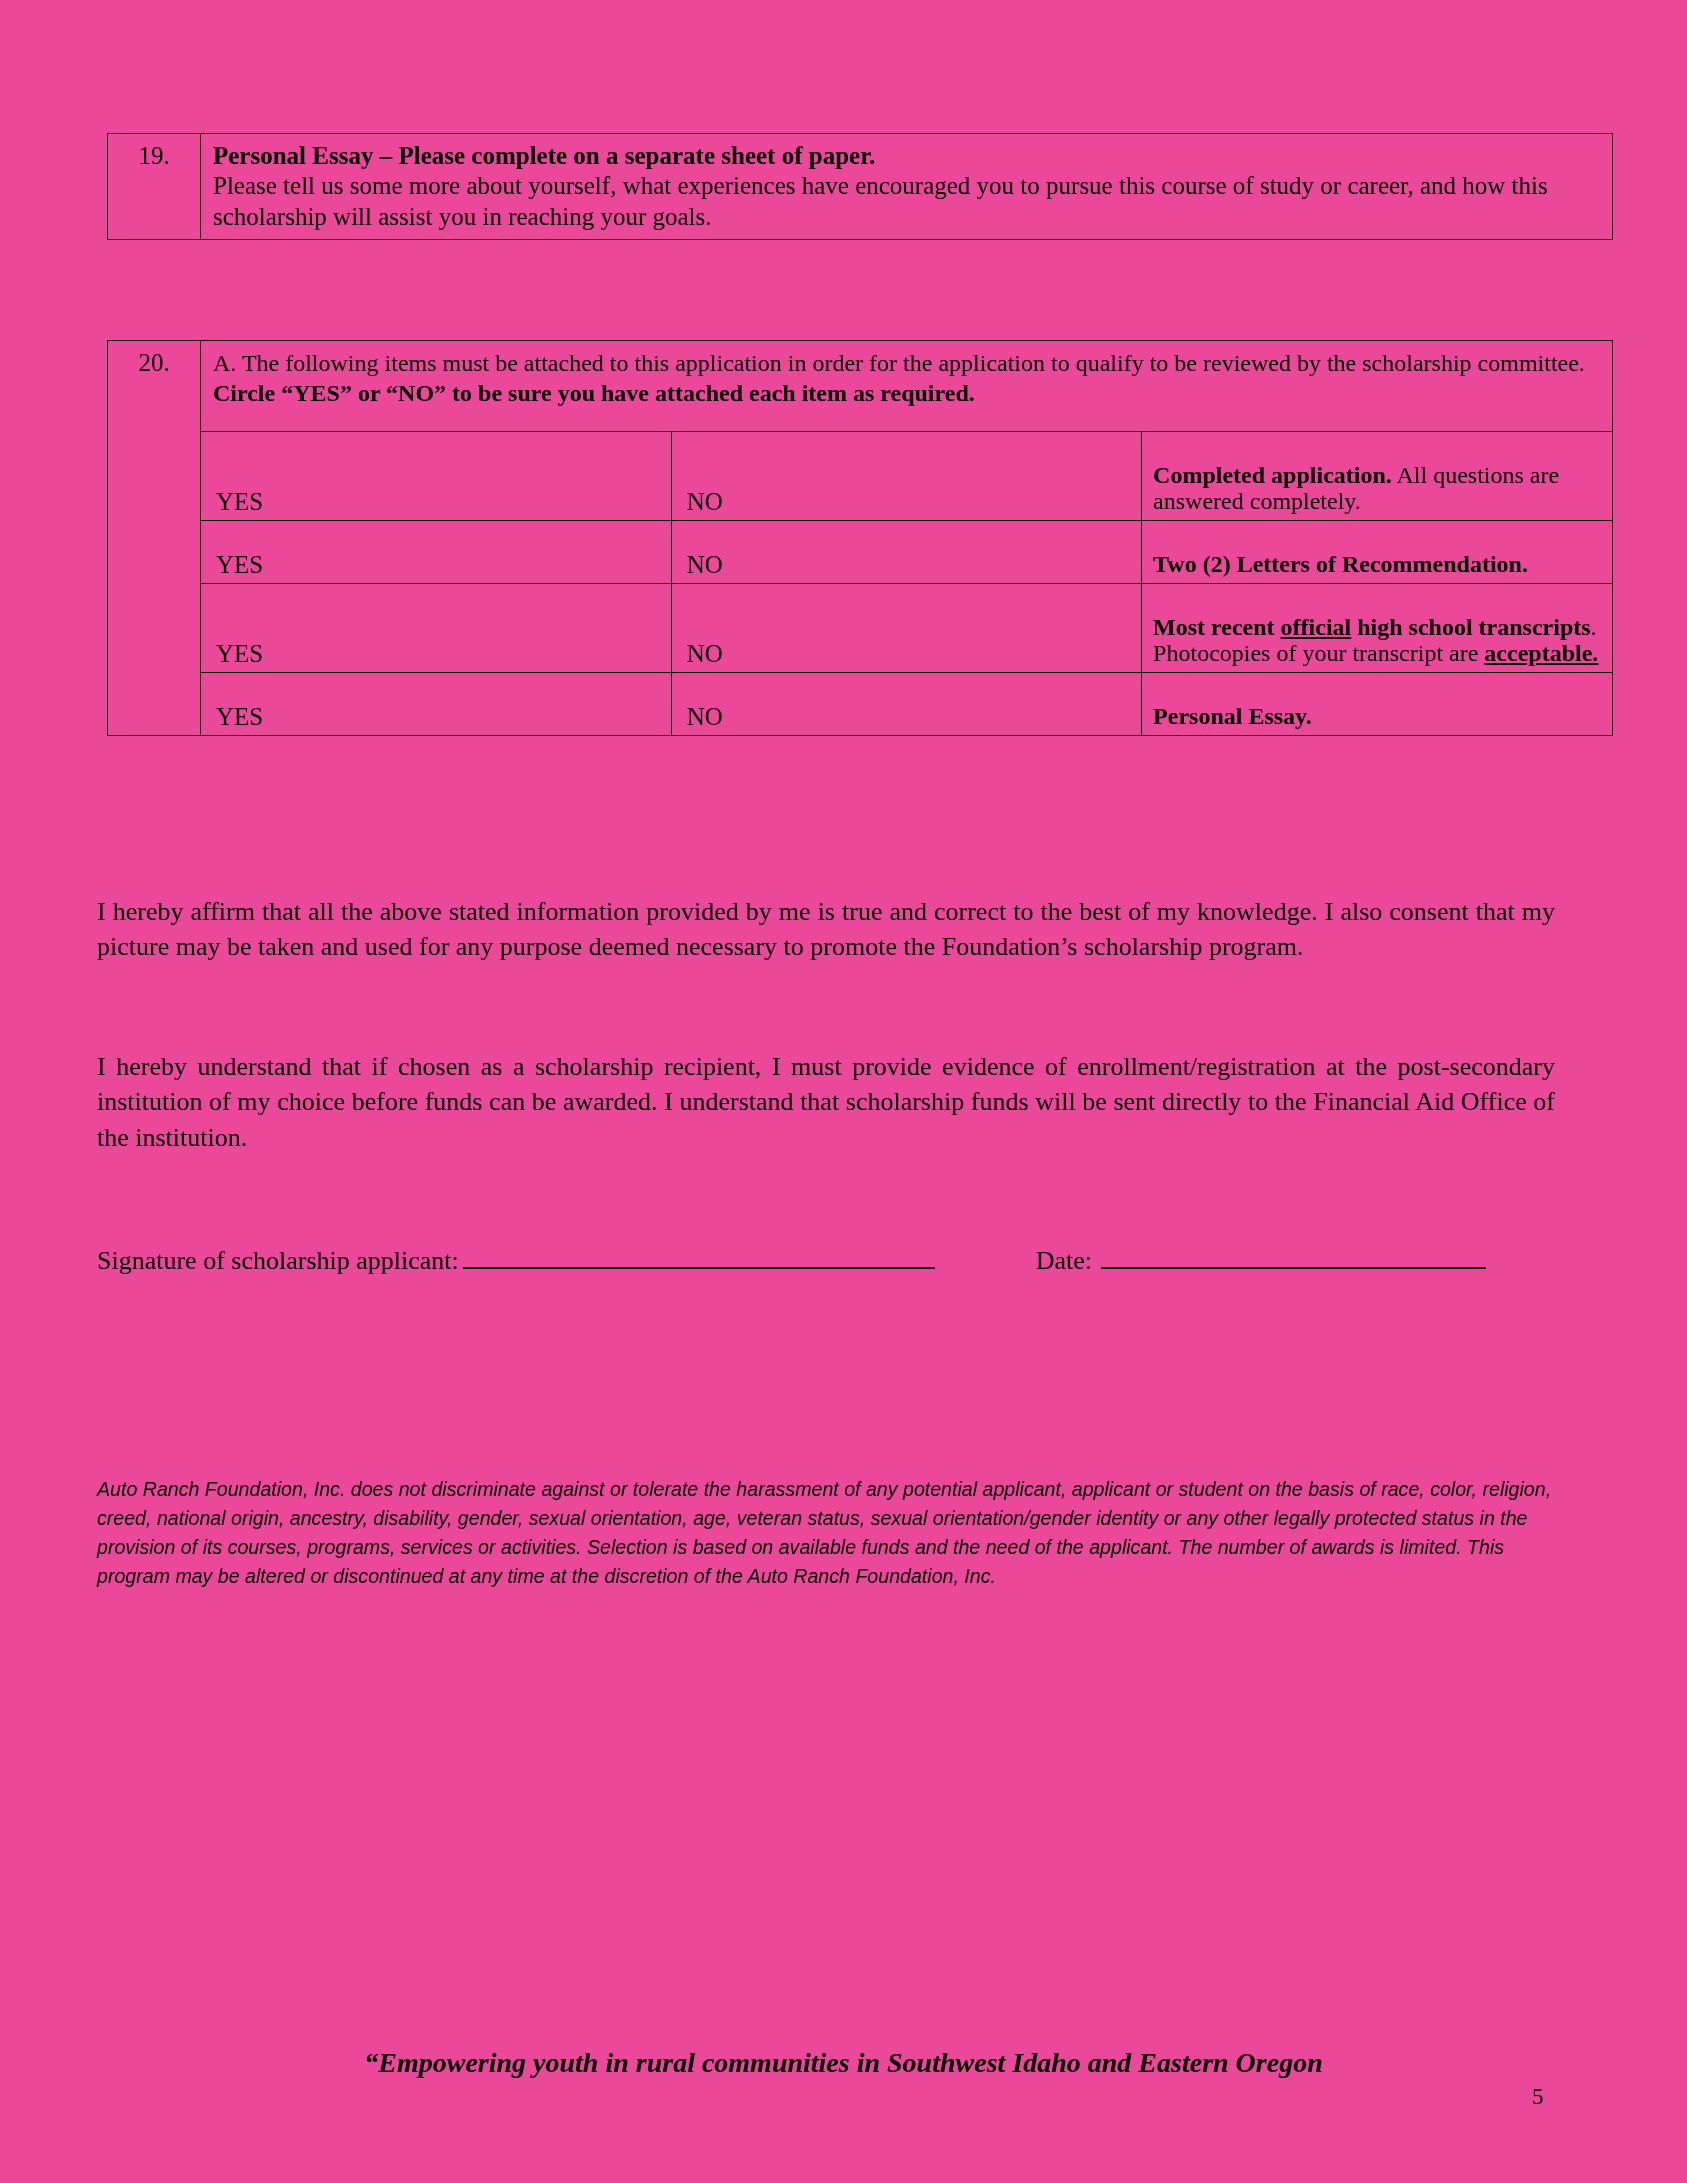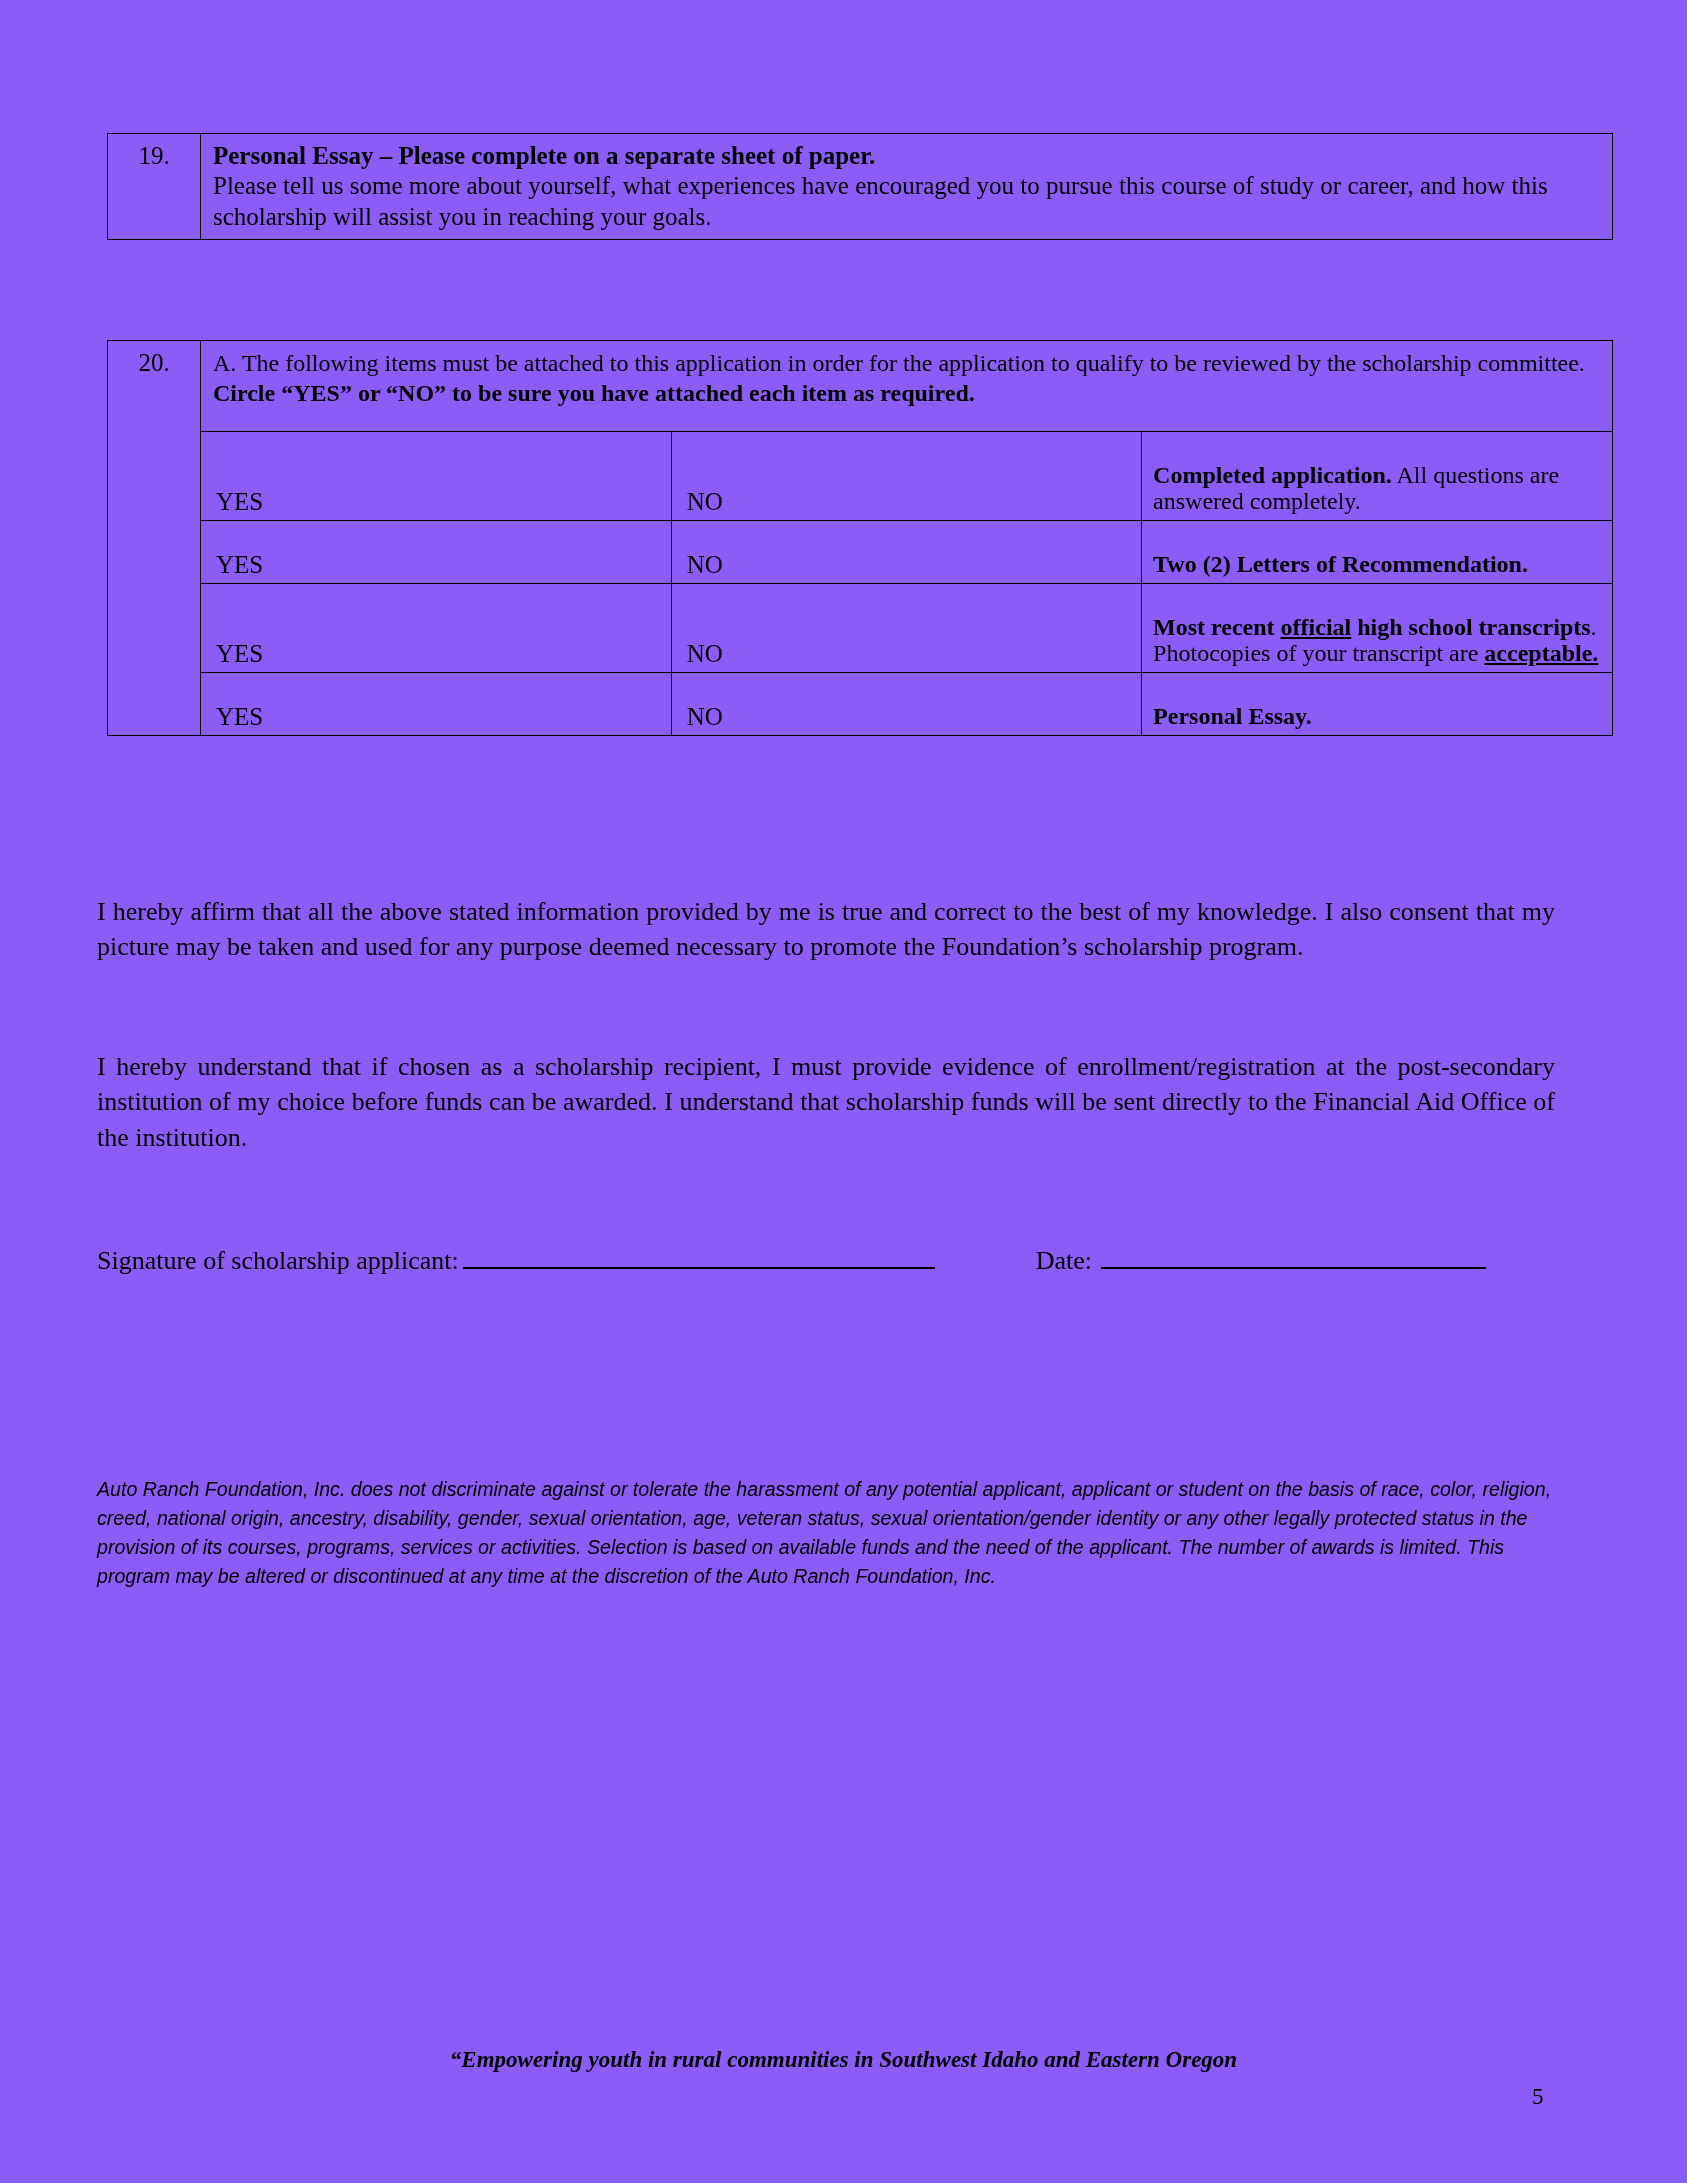--- a/index.html
+++ b/index.html
@@ -14,21 +14,21 @@
     font-family: "Liberation Serif", "DejaVu Serif", serif;
     color: #000000;
     overflow: hidden;
   }
 
   .page {
     position: absolute;
     left: 0; top: 0;
     width: 1687px;
     height: 2183px;
-    background: #8b5cf6;
+    background: #ec4899;
   }
 
   
   .form-table {
     position: absolute;
     border-collapse: collapse;
     table-layout: fixed;
   }
   .form-table td {
     border: 1.3px solid #000;
@@ -149,21 +149,21 @@
     text-align: left;
   }
 
   
   #footer-tagline {
     position: absolute;
     left: 0;
     top: 2045px;
     width: 1687px;
     text-align: center;
-    font-size: 23px;
+    font-size: 28px;
     font-weight: bold;
     font-style: italic;
     line-height: 1.28;
   }
   #page-number {
     position: absolute;
     left: 1532px;
     top: 2084px;
     font-size: 23px;
   }

